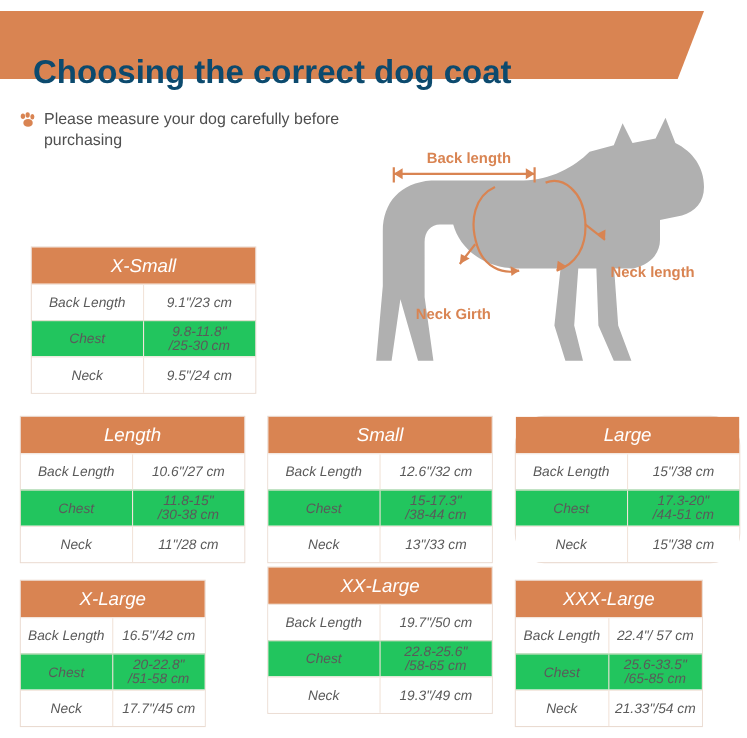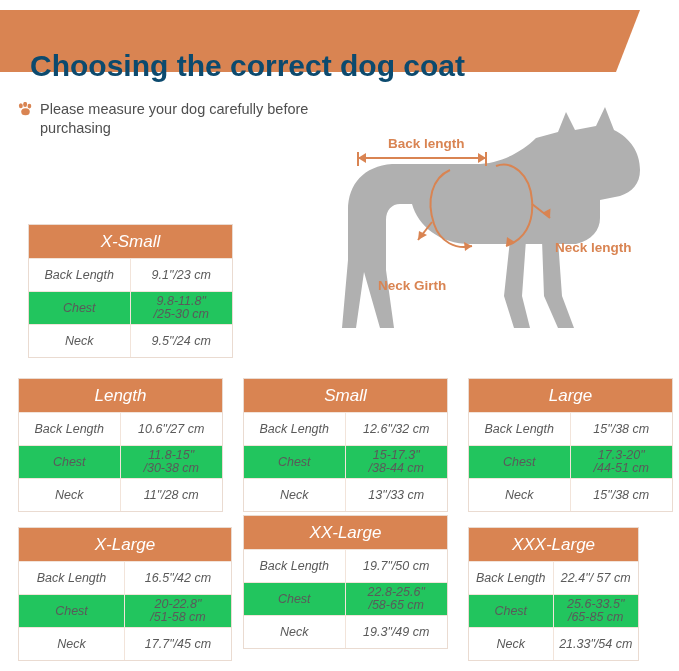--- a/index.html
+++ b/index.html
@@ -116,22 +116,22 @@
     text-align: center;
     box-sizing: border-box;
     line-height: 13px;
     white-space: pre-line;
   }
 
   
   #tbl-xsmall  { left: 28px;  top: 224px; width: 205px; }
   #tbl-small   { left: 18px;  top: 378px; width: 205px; }
   #tbl-medium  { left: 243px; top: 378px; width: 205px; }
-  #tbl-large   { left: 468px; top: 378px; width: 205px; }
-  #tbl-xlarge  { left: 18px;  top: 527px; width: 214px; }
+  #tbl-large   { left: 468px; top: 378px; width: 205px; border-radius: 27px; }
+  #tbl-xlarge  { left: 18px;  top: 527px; width: 169px; }
   #tbl-xxlarge { left: 243px; top: 515px; width: 205px; }
   #tbl-xxxlarge{ left: 468px; top: 527px; width: 171px; }
 
   
   .diagram {
     position: absolute;
     left: 300px;
     top: 100px;
     width: 375px;
     height: 260px;

